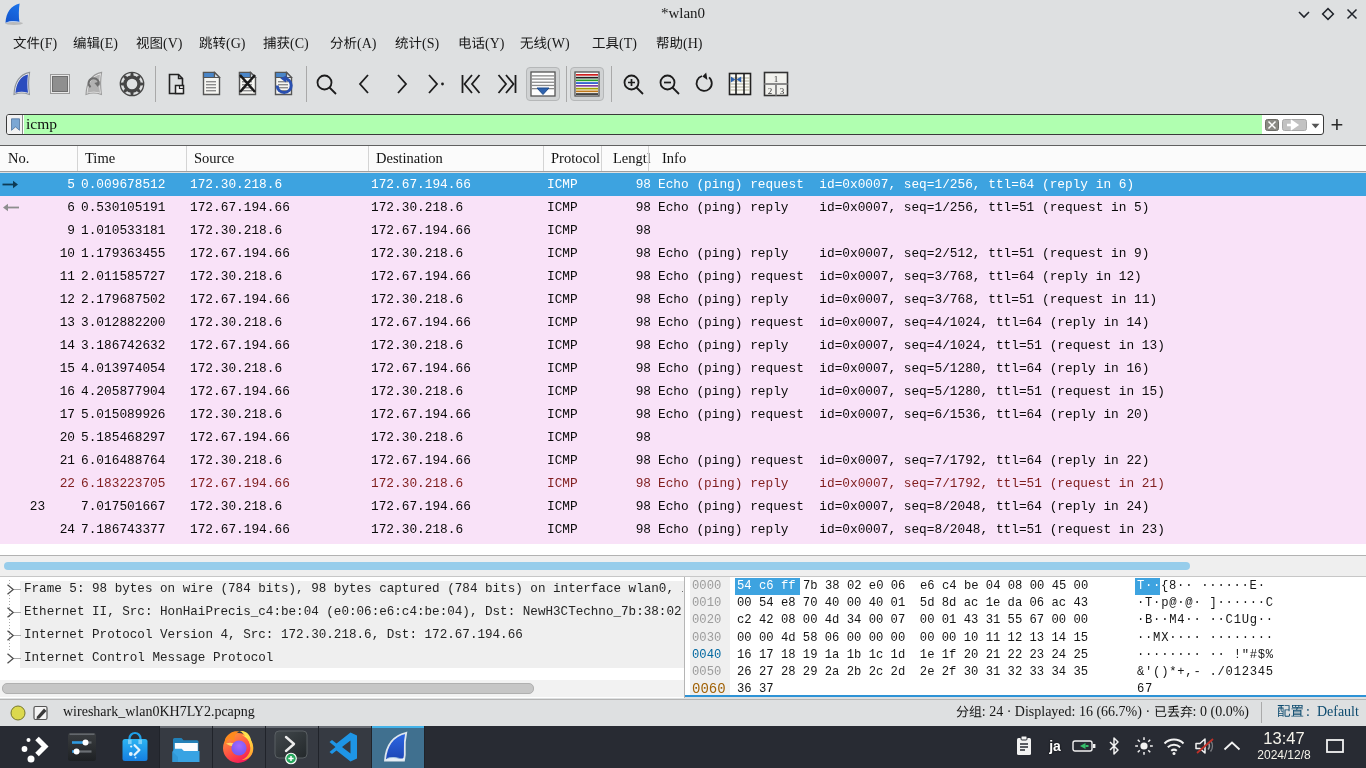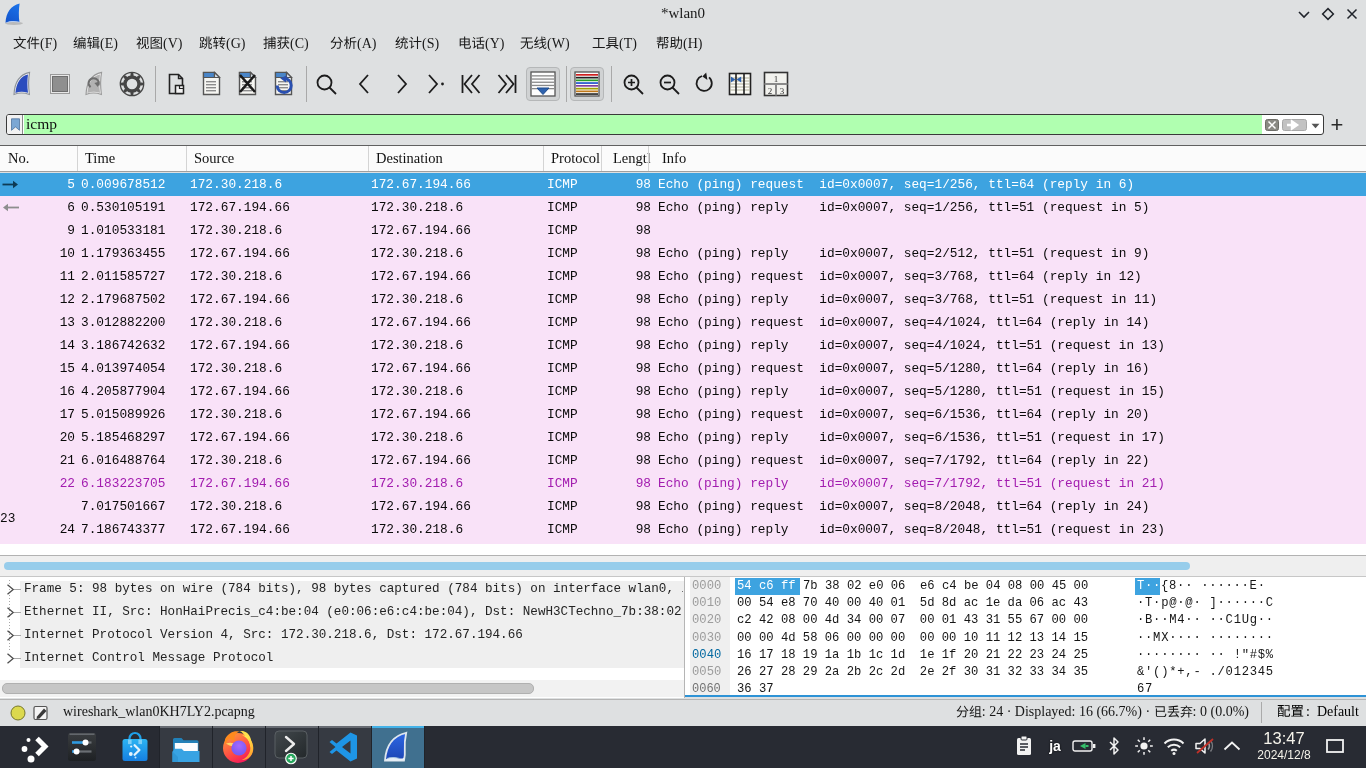--- a/index.html
+++ b/index.html
@@ -353,42 +353,41 @@
     <span class="abs" style="left:601px;top:0;width:50px;text-align:right">98</span>
     <span class="abs" style="left:658px;top:0;white-space:pre">Echo (ping) request  id=0x0007, seq=6/1536, ttl=64 (reply in 20)</span>
   </div>
 <div class="abs mono" style="top:426px;height:23px;line-height:23px;font-size:12.8px;color:#0a0a0a;left:0;width:1366px">
     <span class="abs" style="left:0;top:0;width:75px;text-align:right">20</span>
     <span class="abs" style="left:81px;top:0">5.185468297</span>
     <span class="abs" style="left:190px;top:0">172.67.194.66</span>
     <span class="abs" style="left:371px;top:0">172.30.218.6</span>
     <span class="abs" style="left:547px;top:0">ICMP</span>
     <span class="abs" style="left:601px;top:0;width:50px;text-align:right">98</span>
-    <span class="abs" style="left:658px;top:0;white-space:pre">Echo (ping) reply    id=0x0007, seq=6/1536, ttl=51 (request in 17)</span>
   </div>
 <div class="abs mono" style="top:449px;height:23px;line-height:23px;font-size:12.8px;color:#0a0a0a;left:0;width:1366px">
     <span class="abs" style="left:0;top:0;width:75px;text-align:right">21</span>
     <span class="abs" style="left:81px;top:0">6.016488764</span>
     <span class="abs" style="left:190px;top:0">172.30.218.6</span>
     <span class="abs" style="left:371px;top:0">172.67.194.66</span>
     <span class="abs" style="left:547px;top:0">ICMP</span>
     <span class="abs" style="left:601px;top:0;width:50px;text-align:right">98</span>
     <span class="abs" style="left:658px;top:0;white-space:pre">Echo (ping) request  id=0x0007, seq=7/1792, ttl=64 (reply in 22)</span>
   </div>
-<div class="abs mono" style="top:472px;height:23px;line-height:23px;font-size:12.8px;color:#a21caf;left:0;width:1366px">
+<div class="abs mono" style="top:472px;height:23px;line-height:23px;font-size:12.8px;color:#7f1d1d;left:0;width:1366px">
     <span class="abs" style="left:0;top:0;width:75px;text-align:right">22</span>
     <span class="abs" style="left:81px;top:0">6.183223705</span>
     <span class="abs" style="left:190px;top:0">172.67.194.66</span>
     <span class="abs" style="left:371px;top:0">172.30.218.6</span>
     <span class="abs" style="left:547px;top:0">ICMP</span>
     <span class="abs" style="left:601px;top:0;width:50px;text-align:right">98</span>
     <span class="abs" style="left:658px;top:0;white-space:pre">Echo (ping) reply    id=0x0007, seq=7/1792, ttl=51 (request in 21)</span>
   </div>
 <div class="abs mono" style="top:495px;height:23px;line-height:23px;font-size:12.8px;color:#0a0a0a;left:0;width:1366px">
-    <span class="abs" style="left:0;top:12px;width:75px;text-align:left">23</span>
+    <span class="abs" style="left:0;top:0;width:75px;text-align:center">23</span>
     <span class="abs" style="left:81px;top:0">7.017501667</span>
     <span class="abs" style="left:190px;top:0">172.30.218.6</span>
     <span class="abs" style="left:371px;top:0">172.67.194.66</span>
     <span class="abs" style="left:547px;top:0">ICMP</span>
     <span class="abs" style="left:601px;top:0;width:50px;text-align:right">98</span>
     <span class="abs" style="left:658px;top:0;white-space:pre">Echo (ping) request  id=0x0007, seq=8/2048, ttl=64 (reply in 24)</span>
   </div>
 <div class="abs mono" style="top:518px;height:23px;line-height:23px;font-size:12.8px;color:#0a0a0a;left:0;width:1366px">
     <span class="abs" style="left:0;top:0;width:75px;text-align:right">24</span>
     <span class="abs" style="left:81px;top:0">7.186743377</span>
@@ -454,21 +453,21 @@
 <div class="abs mono" style="left:1137px;top:612px;height:17px;line-height:17px;font-size:12.2px;color:#161616;letter-spacing:0.74px;white-space:pre">·B··M4·· ··C1Ug··</div>
 <div class="abs mono" style="left:692px;top:630px;height:17px;line-height:17px;font-size:12.2px;color:#9c9c9c">0030</div>
 <div class="abs mono" style="left:737px;top:630px;height:17px;line-height:17px;font-size:12.2px;color:#161616;white-space:pre">00 00 4d 58 06 00 00 00  00 00 10 11 12 13 14 15</div>
 <div class="abs mono" style="left:1137px;top:630px;height:17px;line-height:17px;font-size:12.2px;color:#161616;letter-spacing:0.74px;white-space:pre">··MX···· ········</div>
 <div class="abs mono" style="left:692px;top:647px;height:17px;line-height:17px;font-size:12.2px;color:#0369a1">0040</div>
 <div class="abs mono" style="left:737px;top:647px;height:17px;line-height:17px;font-size:12.2px;color:#161616;white-space:pre">16 17 18 19 1a 1b 1c 1d  1e 1f 20 21 22 23 24 25</div>
 <div class="abs mono" style="left:1137px;top:647px;height:17px;line-height:17px;font-size:12.2px;color:#161616;letter-spacing:0.74px;white-space:pre">········ ·· !"#$%</div>
 <div class="abs mono" style="left:692px;top:664px;height:17px;line-height:17px;font-size:12.2px;color:#9c9c9c">0050</div>
 <div class="abs mono" style="left:737px;top:664px;height:17px;line-height:17px;font-size:12.2px;color:#161616;white-space:pre">26 27 28 29 2a 2b 2c 2d  2e 2f 30 31 32 33 34 35</div>
 <div class="abs mono" style="left:1137px;top:664px;height:17px;line-height:17px;font-size:12.2px;color:#161616;letter-spacing:0.74px;white-space:pre">&amp;'()*+,- ./012345</div>
-<div class="abs mono" style="left:692px;top:681px;height:17px;line-height:17px;font-size:12px;color:#737373">0060</div>
+<div class="abs mono" style="left:692px;top:681px;height:17px;line-height:17px;font-size:14px;color:#a16207">0060</div>
 <div class="abs mono" style="left:737px;top:681px;height:17px;line-height:17px;font-size:12.2px;color:#161616;white-space:pre">36 37</div>
 <div class="abs mono" style="left:1137px;top:681px;height:17px;line-height:17px;font-size:12.2px;color:#161616;letter-spacing:0.74px;white-space:pre">67</div>
 <div class="abs" style="left:685px;top:695px;width:681px;height:2px;background:#2e93d6"></div>
 <div class="abs" style="left:0;top:699px;width:1366px;height:27px;background:#dee0e1;border-top:1px solid #b4b4b4"></div>
 <svg class="abs" style="left:10px;top:705px" width="16" height="16" viewBox="0 0 16 16">
     <circle cx="8" cy="8" r="7" fill="#dcd94e" stroke="#77772c" stroke-width="1"></circle>
   </svg>
 <svg class="abs" style="left:33px;top:705px" width="16" height="16" viewBox="0 0 16 16">
     <rect x="1" y="1.5" width="13" height="13" rx="1.5" fill="#f4f4f4" stroke="#555" stroke-width="1.2"></rect>
     <path d="M4 11.5 L11 3.5 L13.5 6 L6.5 13.5 L3.5 14 Z" fill="#3a3a3a"></path>
@@ -476,21 +475,21 @@
 <div class="abs" style="left:63px;top:699px;height:30px;line-height:26px;font-size:14px;color:#161616">wireshark_wlan0KH7LY2.pcapng</div>
 <div class="abs" style="right:117px;top:699px;height:27px;line-height:26px;font-size:14px;color:#161616"><svg style="vertical-align:-1.62px" width="26.0" height="13.0" viewBox="0 -880 2000 1000" fill="currentColor">
       <path transform="translate(0,0)" d="M673 -822 604 -794C675 -646 795 -483 900 -393C915 -413 942 -441 961 -456C857 -534 735 -687 673 -822ZM324 -820C266 -667 164 -528 44 -442C62 -428 95 -399 108 -384C135 -406 161 -430 187 -457V-388H380C357 -218 302 -59 65 19C82 35 102 64 111 83C366 -9 432 -190 459 -388H731C720 -138 705 -40 680 -14C670 -4 658 -2 637 -2C614 -2 552 -2 487 -8C501 13 510 45 512 67C575 71 636 72 670 69C704 66 727 59 748 34C783 -5 796 -119 811 -426C812 -436 812 -462 812 -462H192C277 -553 352 -670 404 -798Z"></path>
       <path transform="translate(1000,0)" d="M48 -58 63 14C157 -10 282 -42 401 -73L394 -137C266 -106 134 -76 48 -58ZM481 -790V-11H380V58H959V-11H872V-790ZM553 -11V-207H798V-11ZM553 -466H798V-274H553ZM553 -535V-721H798V-535ZM66 -423C81 -430 105 -437 242 -454C194 -388 150 -335 130 -315C97 -278 71 -253 49 -249C58 -231 69 -197 73 -182C94 -194 129 -204 401 -259C400 -274 400 -302 402 -321L182 -281C265 -370 346 -480 415 -591L355 -628C334 -591 311 -555 288 -520L143 -504C207 -590 269 -701 318 -809L250 -840C205 -719 126 -588 102 -555C79 -521 60 -497 42 -493C50 -473 62 -438 66 -423Z"></path>
     </svg>: 24 · Displayed: 16 (66.7%) · <svg style="vertical-align:-1.62px" width="39.0" height="13.0" viewBox="0 -880 3000 1000" fill="currentColor">
       <path transform="translate(0,0)" d="M93 -778V-703H747V-440H222V-605H146V-102C146 22 197 52 359 52C397 52 695 52 735 52C900 52 933 -3 952 -187C930 -191 896 -204 876 -218C862 -57 845 -22 736 -22C668 -22 408 -22 355 -22C245 -22 222 -37 222 -101V-366H747V-316H825V-778Z"></path>
       <path transform="translate(1000,0)" d="M815 -834C653 -795 357 -773 112 -765C121 -747 130 -715 131 -696C236 -698 350 -703 461 -712V-587H141V-516H461V-382H58V-311H385C317 -211 226 -115 196 -89C166 -60 143 -40 121 -37C129 -16 142 22 146 38C184 24 239 20 790 -23C814 13 833 48 846 76L921 42C880 -42 787 -166 703 -256L635 -227C672 -185 711 -136 746 -87L263 -54C336 -122 409 -208 475 -296L438 -311H941V-382H537V-516H859V-587H537V-718C662 -730 780 -747 872 -769Z"></path>
       <path transform="translate(2000,0)" d="M161 -412C196 -424 249 -426 775 -450C797 -427 817 -406 831 -388L899 -427C846 -490 739 -583 654 -648L591 -614C629 -584 672 -548 711 -512L274 -494C337 -543 403 -602 461 -665H944V-733H561C546 -767 519 -813 495 -848L425 -826C443 -798 462 -763 476 -733H55V-665H358C298 -599 230 -541 205 -523C178 -502 157 -488 137 -485C146 -465 157 -428 161 -412ZM639 -389V-272H357V-385H282V-272H52V-202H277C263 -121 211 -37 40 22C56 35 79 64 88 81C286 9 341 -97 353 -202H639V79H715V-202H949V-272H715V-389Z"></path>
     </svg>: 0 (0.0%)</div>
 <div class="abs" style="left:1261px;top:702px;width:1px;height:21px;background:#aaa"></div>
-<div class="abs" style="left:1277px;top:699px;height:27px;line-height:26px;font-size:14px;color:#000000"><svg style="vertical-align:-1.69px" width="27.0" height="13.5" viewBox="0 -880 2000 1000" fill="currentColor">
+<div class="abs" style="left:1277px;top:699px;height:27px;line-height:26px;font-size:14px;color:#0c4a6e"><svg style="vertical-align:-1.69px" width="27.0" height="13.5" viewBox="0 -880 2000 1000" fill="currentColor">
       <path transform="translate(0,0)" d="M554 -795V-723H858V-480H557V-46C557 46 585 70 678 70C697 70 825 70 846 70C937 70 959 24 968 -139C947 -144 916 -158 898 -171C893 -27 886 -1 841 -1C813 -1 707 -1 686 -1C640 -1 631 -8 631 -46V-408H858V-340H930V-795ZM143 -158H420V-54H143ZM143 -214V-553H211V-474C211 -420 201 -355 143 -304C153 -298 169 -283 176 -274C239 -332 253 -412 253 -473V-553H309V-364C309 -316 321 -307 361 -307C368 -307 402 -307 410 -307H420V-214ZM57 -801V-734H201V-618H82V76H143V7H420V62H482V-618H369V-734H505V-801ZM255 -618V-734H314V-618ZM352 -553H420V-351L417 -353C415 -351 413 -350 402 -350C395 -350 370 -350 365 -350C353 -350 352 -352 352 -365Z"></path>
       <path transform="translate(1000,0)" d="M651 -748H820V-658H651ZM417 -748H582V-658H417ZM189 -748H348V-658H189ZM190 -427V-6H57V50H945V-6H808V-427H495L509 -486H922V-545H520L531 -603H895V-802H117V-603H454L446 -545H68V-486H436L424 -427ZM262 -6V-68H734V-6ZM262 -275H734V-217H262ZM262 -320V-376H734V-320ZM262 -172H734V-113H262Z"></path>
     </svg><span style="padding:0 7px 0 2px">:</span>Default</div>
 <div class="abs" style="left:0;top:726px;width:1366px;height:42px;background:#282b33"></div>
 <div class="abs" style="left:159px;top:726px;width:53px;height:42px;background:#363a42;border-left:1px solid #20232a"></div>
 <div class="abs" style="left:212px;top:726px;width:53px;height:42px;background:#363a42;border-left:1px solid #20232a"></div>
 <div class="abs" style="left:265px;top:726px;width:53px;height:42px;background:#363a42;border-left:1px solid #20232a"></div>
 <div class="abs" style="left:318px;top:726px;width:53px;height:42px;background:#363a42;border-left:1px solid #20232a"></div>
 <div class="abs" style="left:371px;top:726px;width:53px;height:42px;background:#40708f;border-left:1px solid #20232a"></div>
 <div class="abs" style="left:424px;top:726px;width:1px;height:42px;background:#20232a"></div>

